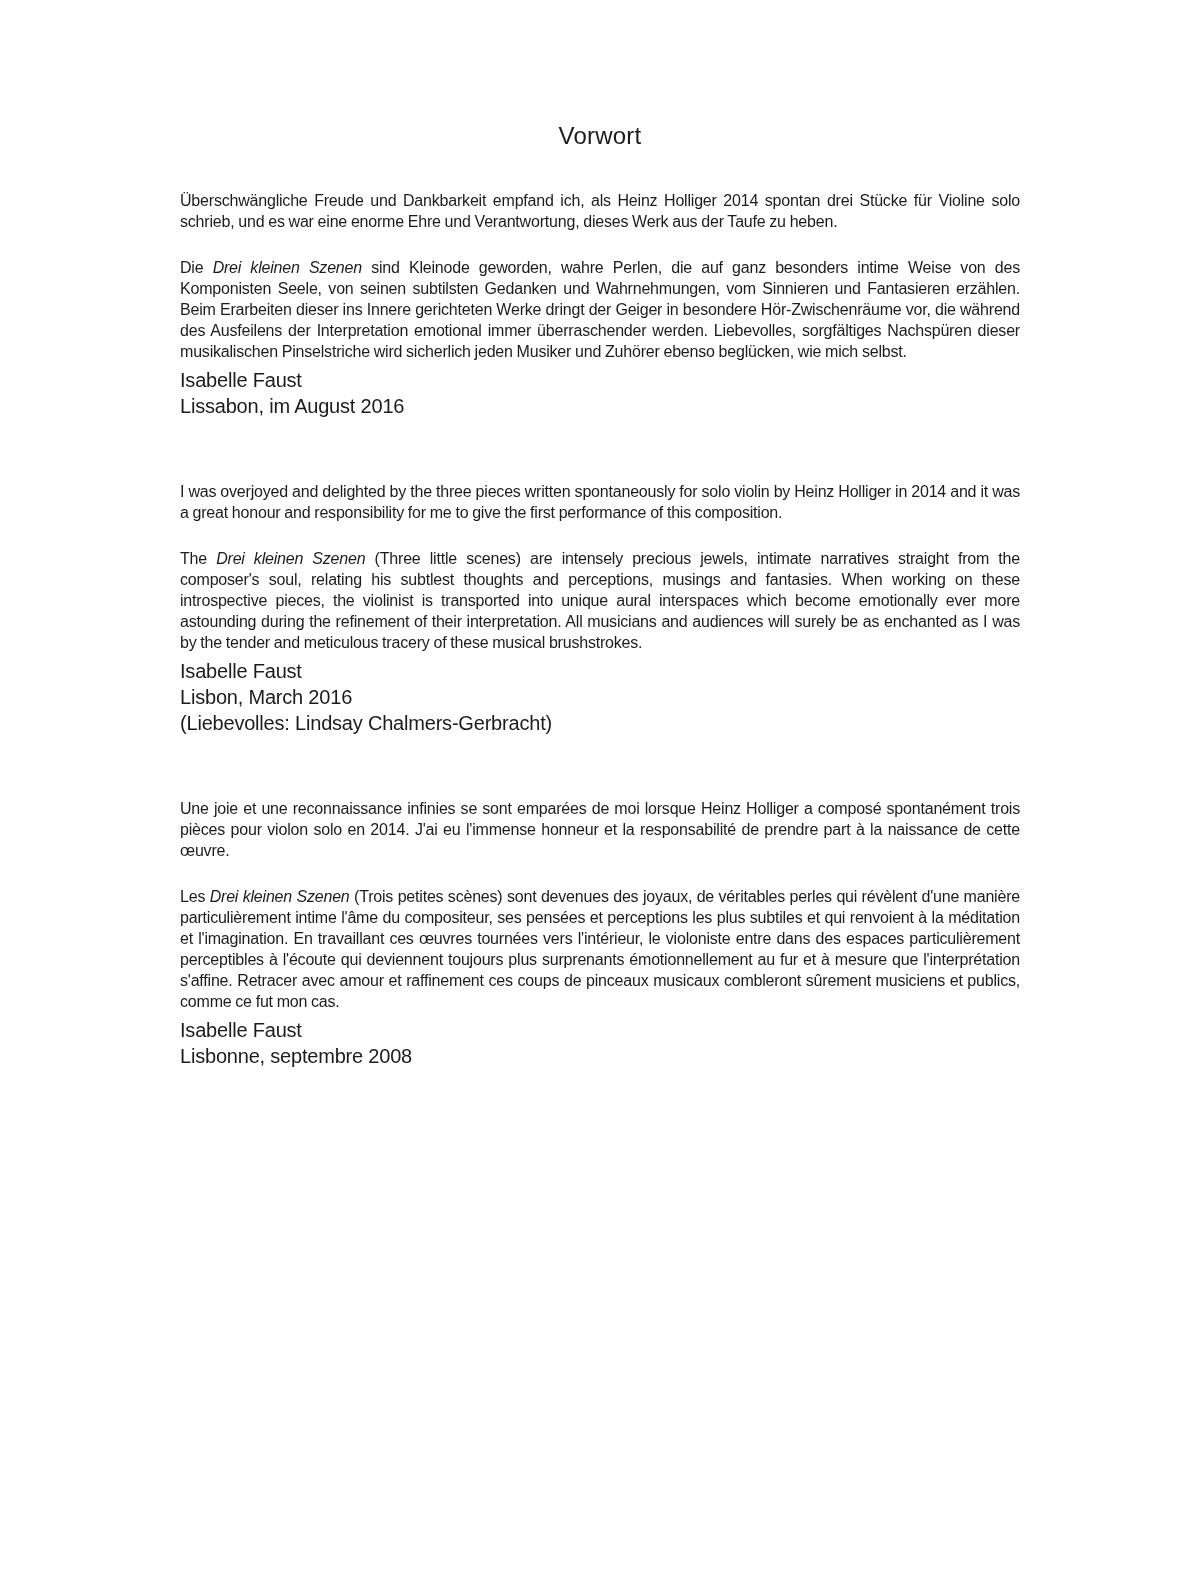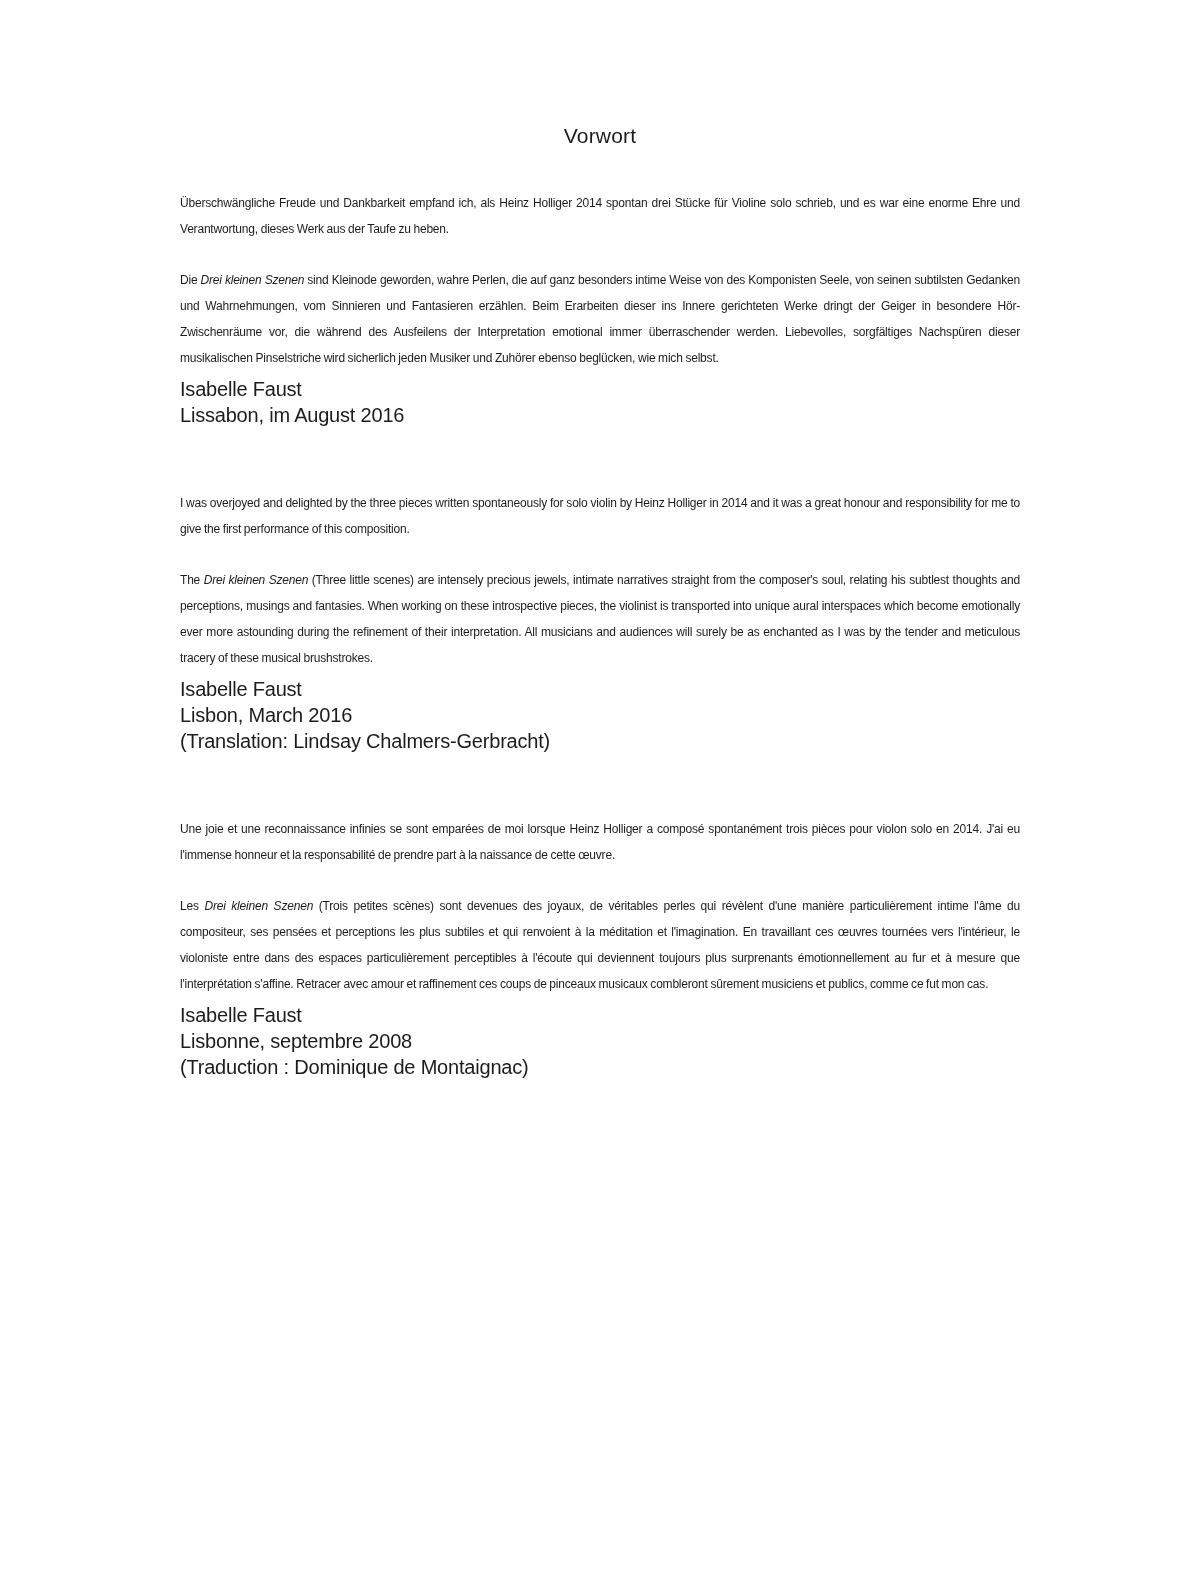--- a/index.html
+++ b/index.html
@@ -17,30 +17,30 @@
     box-sizing: border-box;
     width: 1200px;
     height: 1574px;
     padding: 118px 180px 60px 180px;
     background: #ffffff;
     overflow: hidden;
   }
   .section { margin-top: 62px; }
   .section:first-child { margin-top: 0; }
   .section-title {
-    font-size: 21px;
+    font-size: 24px;
     line-height: 36px;
     font-weight: 400;
     text-align: center;
     margin: 0 0 36px 0;
     letter-spacing: 0.2px;
   }
   .para {
-    font-size: 12px;
-    line-height: 26px;
+    font-size: 16px;
+    line-height: 21px;
     text-align: justify;
     margin: 1px 0 25px 0;
     letter-spacing: -0.2px;
     word-spacing: -0.4px;
   }
   .para-last { margin-bottom: 5px; }
   .work-title { }
   .signature {
     font-size: 20px;
     line-height: 26px;
@@ -62,27 +62,26 @@
       <div>Lissabon, im August 2016</div>
     </div>
   </section>
 
   <section class="section">
     <p class="para"><span>I was overjoyed and delighted by the three pieces written spontaneously for solo violin by Heinz Holliger in 2014 and it was a great honour and responsibility for me to give the first performance of this composition.</span></p>
     <p class="para para-last"><span>The </span><em class="work-title">Drei kleinen Szenen</em><span> (Three little scenes) are intensely precious jewels, intimate narratives straight from the composer's soul, relating his subtlest thoughts and perceptions, musings and fantasies. When working on these introspective pieces, the violinist is transported into unique aural interspaces which become emotionally ever more astounding during the refinement of their interpretation. All musicians and audiences will surely be as enchanted as I was by the tender and meticulous tracery of these musical brushstrokes.</span></p>
     <div class="signature">
       <div>Isabelle Faust</div>
       <div>Lisbon, March 2016</div>
-      <div>(Translation: Lindsay Chalmers-Gerbracht)</div>
+      <div>(Liebevolles: Lindsay Chalmers-Gerbracht)</div>
     </div>
   </section>
 
   <section class="section">
     <p class="para"><span>Une joie et une reconnaissance infinies se sont emparées de moi lorsque Heinz Holliger a composé spontanément trois pièces pour violon solo en 2014. J'ai eu l'immense honneur et la responsabilité de prendre part à la naissance de cette œuvre.</span></p>
     <p class="para para-last"><span>Les </span><em class="work-title">Drei kleinen Szenen</em><span> (Trois petites scènes) sont devenues des joyaux, de véritables perles qui révèlent d'une manière particulièrement intime l'âme du compositeur, ses pensées et perceptions les plus subtiles et qui renvoient à la méditation et l'imagination. En travaillant ces œuvres tournées vers l'intérieur, le violoniste entre dans des espaces particulièrement perceptibles à l'écoute qui deviennent toujours plus surprenants émotionnellement au fur et à mesure que l'interprétation s'affine. Retracer avec amour et raffinement ces coups de pinceaux musicaux combleront sûrement musiciens et publics, comme ce fut mon cas.</span></p>
     <div class="signature">
       <div>Isabelle Faust</div>
       <div>Lisbonne, septembre 2008</div>
-      <div>(Traduction : Dominique de Montaignac)</div>
     </div>
   </section>
 
 </div>
 
 </body></html>

